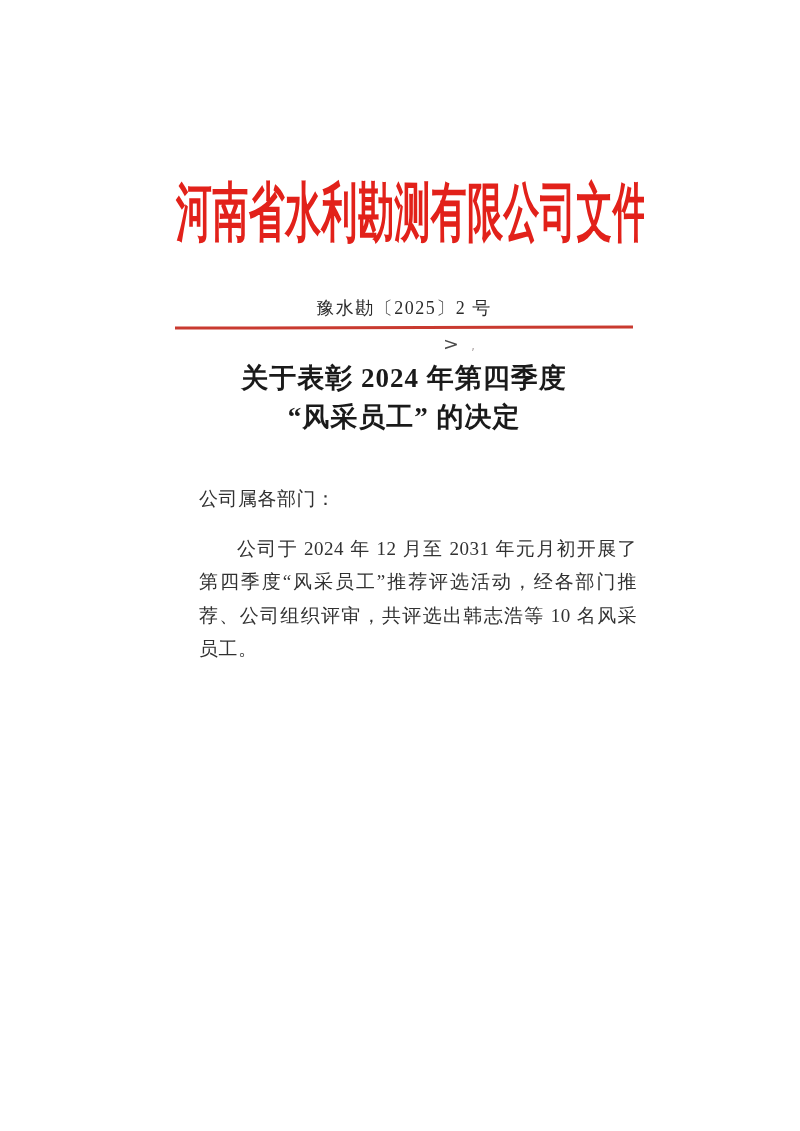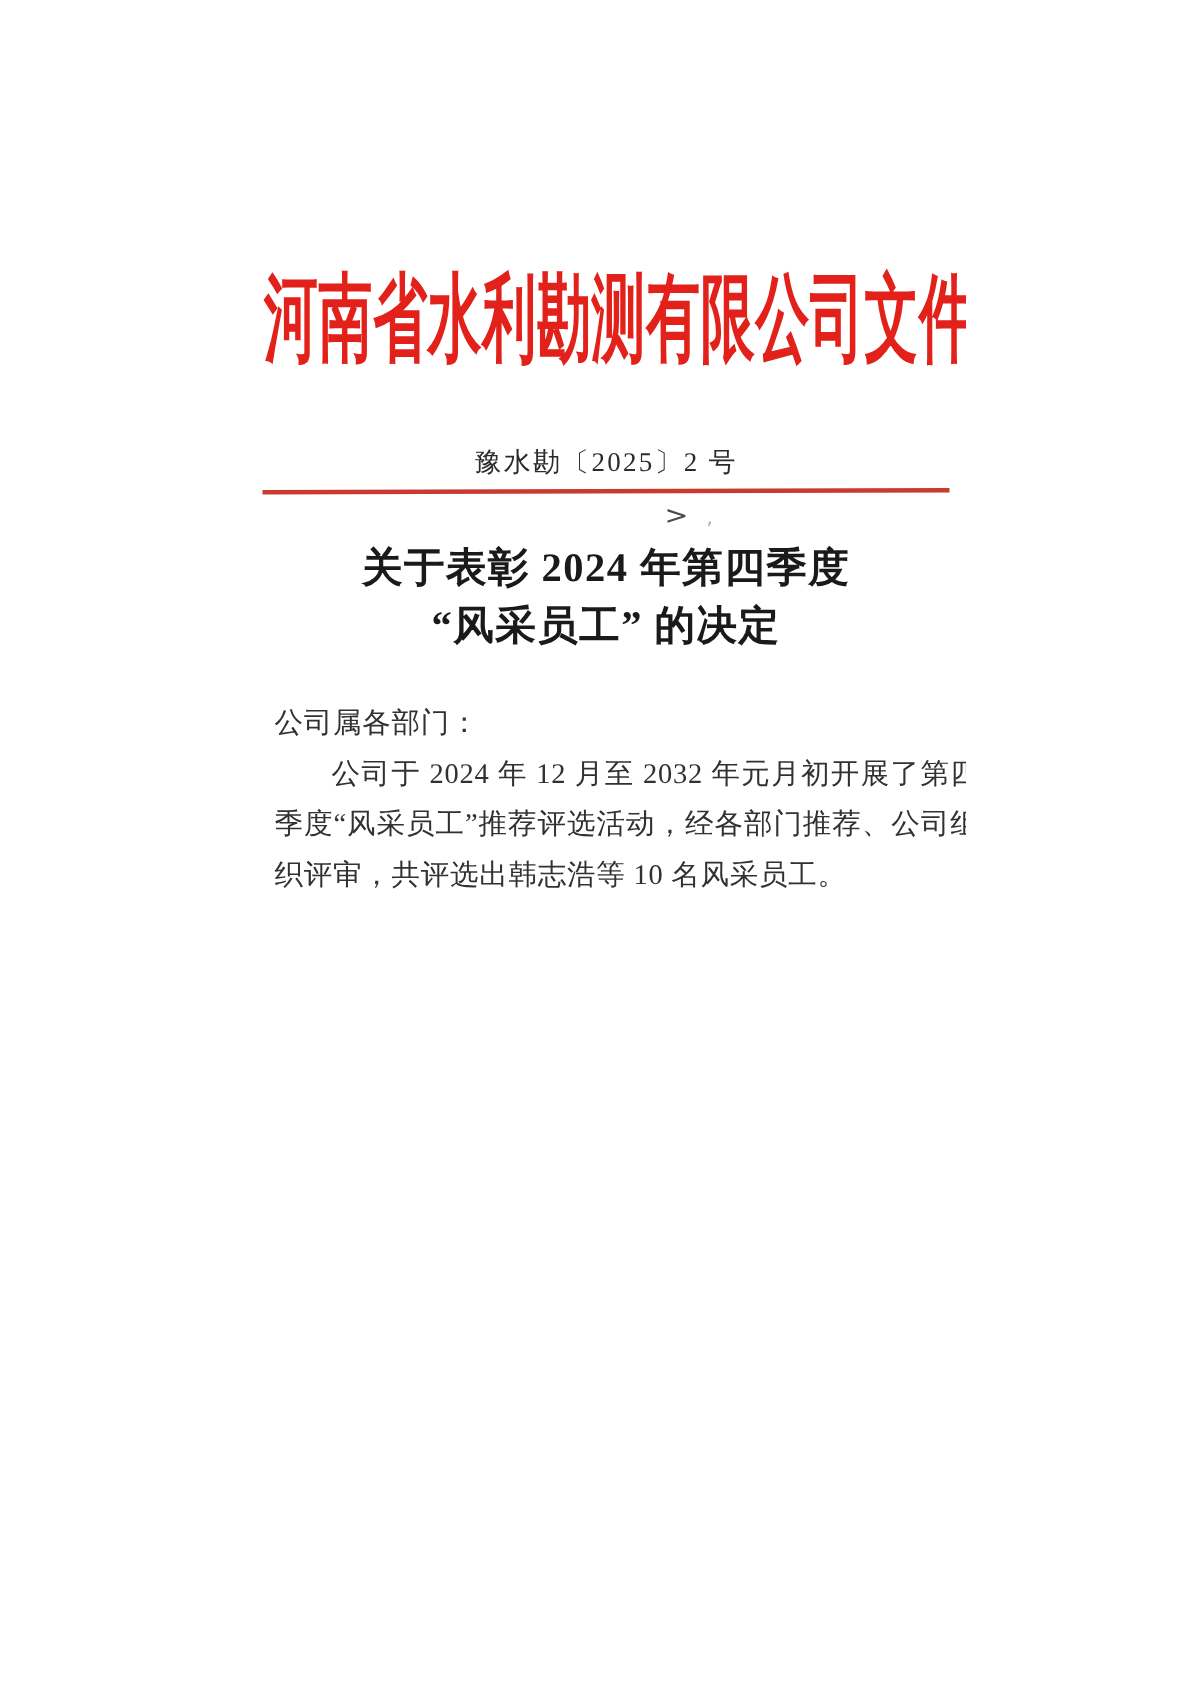--- a/index.html
+++ b/index.html
@@ -90,21 +90,21 @@
     top: 466px;
     left: 183px;
     width: 470px;
     font-size: 19px;
     line-height: 33.5px;
     color: #313131;
     text-align: justify;
     letter-spacing: 0.5px;
   }
   .doc-body p {
-    margin: 0;
+    margin: 16px;
   }
   .doc-body p.indent {
     text-indent: 2em;
   }
 </style>
 </head>
 <body>
 
 <div class="page">
 
@@ -118,16 +118,16 @@
 
   <div class="speck-mark">,</div>
 
   <div class="doc-title">
     <div>关于表彰 2024 年第四季度</div>
     <div>“风采员工” 的决定</div>
   </div>
 
   <div class="doc-body">
     <p class="salutation">公司属各部门：</p>
-    <p class="indent">公司于 2024 年 12 月至 2032 年元月初开展了第四季度“风采员工”推荐评选活动，经各部门推荐、公司组织评审，共评选出韩志浩等 10 名风采员工。</p>
+    <p class="indent">公司于 2024 年 12 月至 2031 年元月初开展了第四季度“风采员工”推荐评选活动，经各部门推荐、公司组织评审，共评选出韩志浩等 10 名风采员工。</p>
   </div>
 
 </div>
 
 </body></html>

